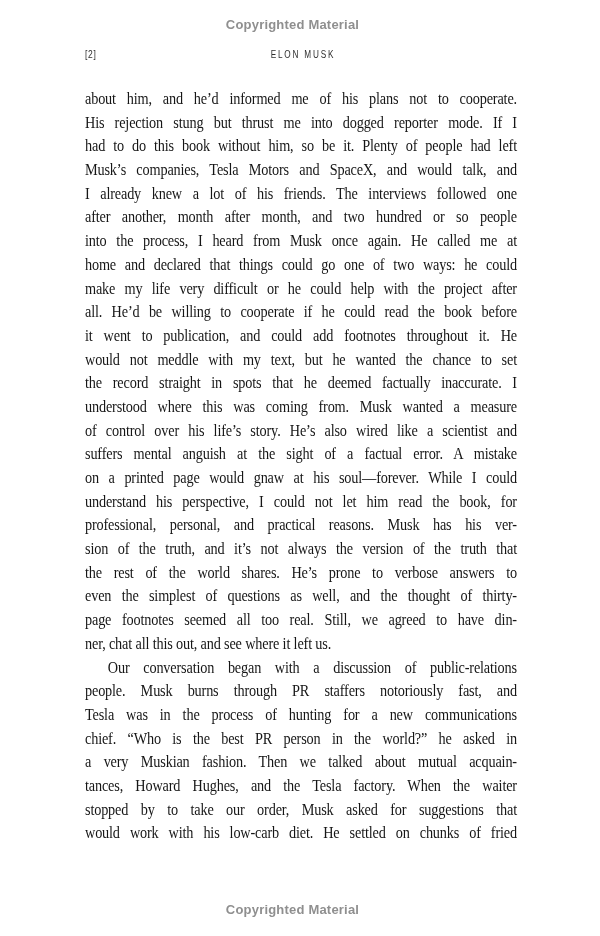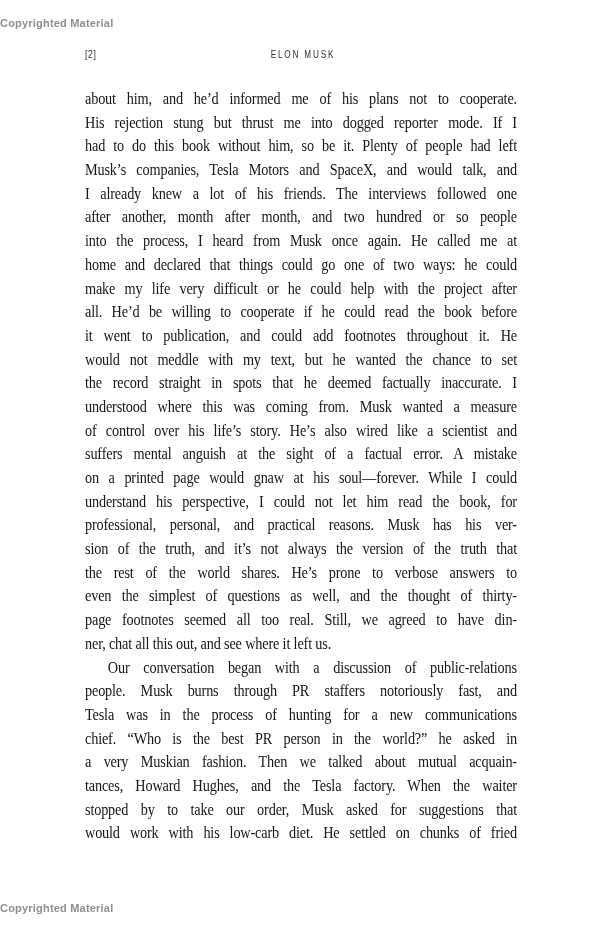--- a/index.html
+++ b/index.html
@@ -10,24 +10,24 @@
     background: var(--bg, #ffffff);
     overflow: hidden;
     font-family: "Liberation Serif", serif;
   }
 
   
   .watermark {
     position: absolute;
     left: 0;
     right: 15px;
-    text-align: left;
+    text-align: center;
     font-family: "Liberation Sans", sans-serif;
     font-weight: bold;
-    font-size: 11px;
+    font-size: 13px;
     letter-spacing: 0.2px;
     color: var(--watermark, #8f8f8f);
   }
   .watermark.top { top: 17px; }
   .watermark.bottom { top: 902px; }
 
   
   .running-header {
     position: absolute;
     top: 48px;

